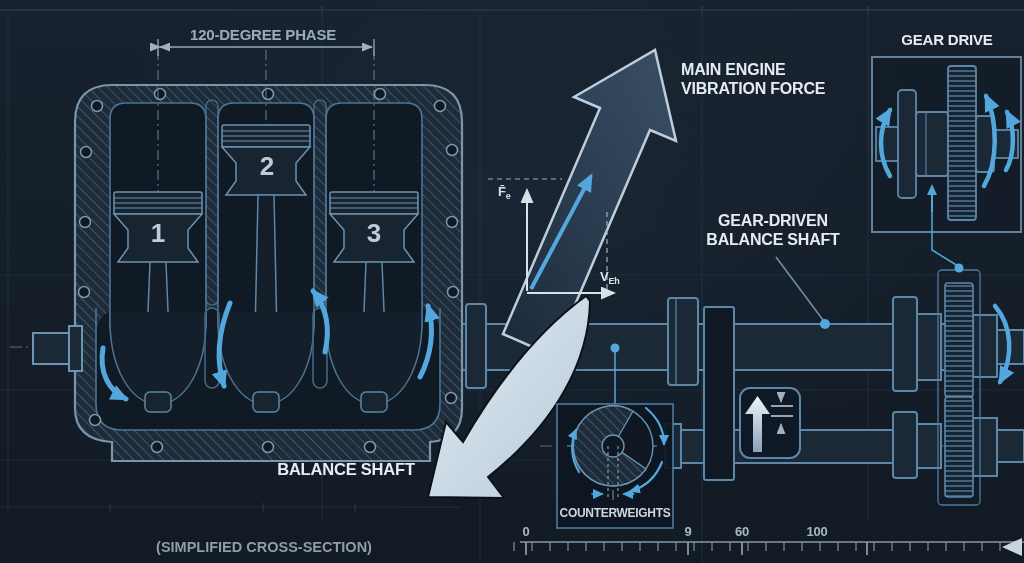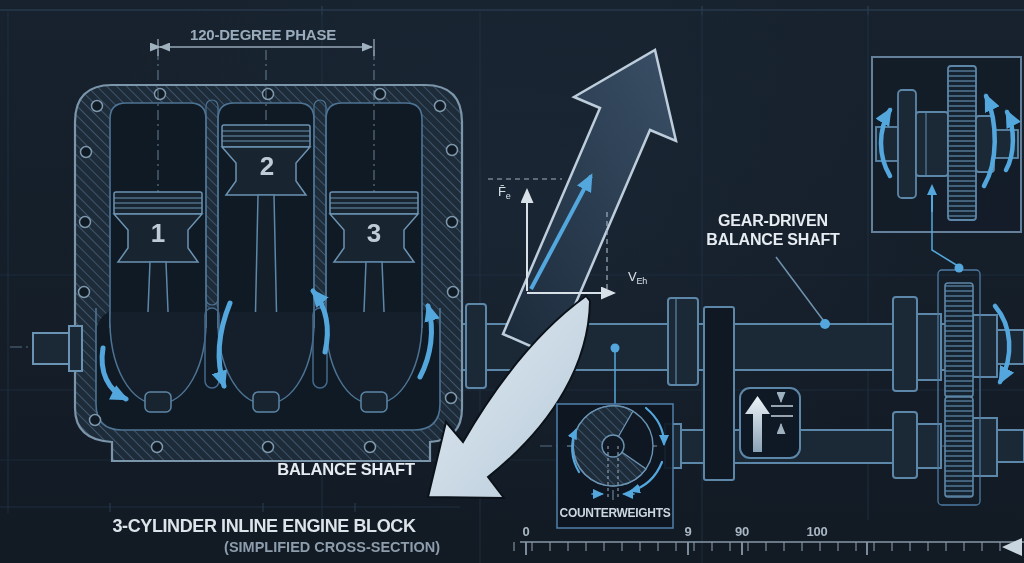--- a/index.html
+++ b/index.html
@@ -16,21 +16,21 @@
     letter-spacing:-0.2px;line-height:1.18;white-space:nowrap;
   }
   .center{text-align:center;}
   .dim{color:#9aabbb;}
   .fs15{font-size:15px;}
   .fs16{font-size:16px;}
   .caption{font-size:18px;letter-spacing:-0.4px;color:#dde4ea;}
   .subcaption{font-size:14.5px;color:#8d9dac;letter-spacing:0px;font-weight:bold;}
   .cw-label{font-size:12px;color:#ccd7e0;letter-spacing:-0.3px;}
   .piston-num{font-size:26px;color:#bfccd8;font-weight:bold;}
-  .axis-lbl{color:#d9e1e8;font-size:13px;font-weight:normal;}
+  .axis-lbl{color:#d9e1e8;font-size:13px;font-weight:bold;}
   .axis-sub{font-size:9px;vertical-align:-3px;}
   .ruler-num{font-size:13px;color:#a9b7c4;font-weight:bold;}
 </style>
 </head>
 <body>
 
 <div class="canvas">
 
 <svg width="1024" height="563" viewBox="0 0 1024 563">
   <defs>
@@ -280,45 +280,49 @@
   <g stroke="#8798a8" fill="none">
     <path d="M520,542 H1024" stroke-width="1.5"></path>
     <path stroke-width="1.1" d="M514,542v9M532,542v9M550,542v9M568,542v9M586,542v9M604,542v9M622,542v9M640,542v9M658,542v9M676,542v9M694,542v9M712,542v9M730,542v9M748,542v9M766,542v9M784,542v9M802,542v9M820,542v9M838,542v9M856,542v9M874,542v9M892,542v9M910,542v9M928,542v9M946,542v9M964,542v9M982,542v9M1000,542v9"></path>
     <path stroke-width="1.8" d="M526,542v13M688,542v13M742,542v13M867,542v13"></path>
     <polygon points="1002,547 1022,538 1022,556" fill="#c9d6e0" stroke="none"></polygon>
   </g>
 </svg>
 
 <div class="lbl dim center fs15" style="left:163px;top:26px;width:200px;">120-DEGREE PHASE</div>
 
-
+<div class="lbl fs16" style="left:681px;top:61px;">
+  <div>MAIN ENGINE</div>
+  <div>VIBRATION FORCE</div>
+</div>
+
+<div class="lbl center fs15" style="left:872px;top:31px;width:150px;">GEAR DRIVE</div>
 
 <div class="lbl center fs16" style="left:693px;top:212px;width:160px;">
   <div>GEAR-DRIVEN</div>
   <div>BALANCE SHAFT</div>
 </div>
 
 <div class="lbl center" style="left:258px;top:460px;width:176px;font-size:16.5px;">
   <div>BALANCE SHAFT</div>
 </div>
 
 <div class="lbl center cw-label" style="left:559px;top:506px;width:112px;">COUNTERWEIGHTS</div>
 
-<div class="lbl center caption" style="left:88px;top:516px;width:352px;">3-CYLINDER INLINE ENGINE BLOCK</div>
-<div class="lbl center subcaption" style="left:88px;top:539px;width:352px;text-align:right;">(SIMPLIFIED CROSS-SECTION)</div>
+<div class="lbl center subcaption" style="left:88px;top:539px;width:352px;">(SIMPLIFIED CROSS-SECTION)</div>
 
 <div class="lbl center piston-num" style="left:138px;top:218px;width:40px;">1</div>
 <div class="lbl center piston-num" style="left:247px;top:151px;width:40px;">2</div>
 <div class="lbl center piston-num" style="left:354px;top:218px;width:40px;">3</div>
 
 <div class="lbl axis-lbl" style="left:498px;top:184px;">
   <span>F̄</span><span class="axis-sub">e</span>
 </div>
-<div class="lbl axis-lbl" style="left:600px;top:269px;margin-left:28px;">
+<div class="lbl axis-lbl" style="left:600px;top:269px;">
   <span>V</span><span class="axis-sub">Eh</span>
 </div>
 
 <div class="lbl center ruler-num" style="left:506px;top:524px;width:40px;">0</div>
 <div class="lbl center ruler-num" style="left:668px;top:524px;width:40px;">9</div>
-<div class="lbl center ruler-num" style="left:722px;top:524px;width:40px;">90</div>
+<div class="lbl center ruler-num" style="left:722px;top:524px;width:40px;">60</div>
 <div class="lbl center ruler-num" style="left:797px;top:524px;width:40px;">100</div>
 
 </div>
 
 </body></html>

